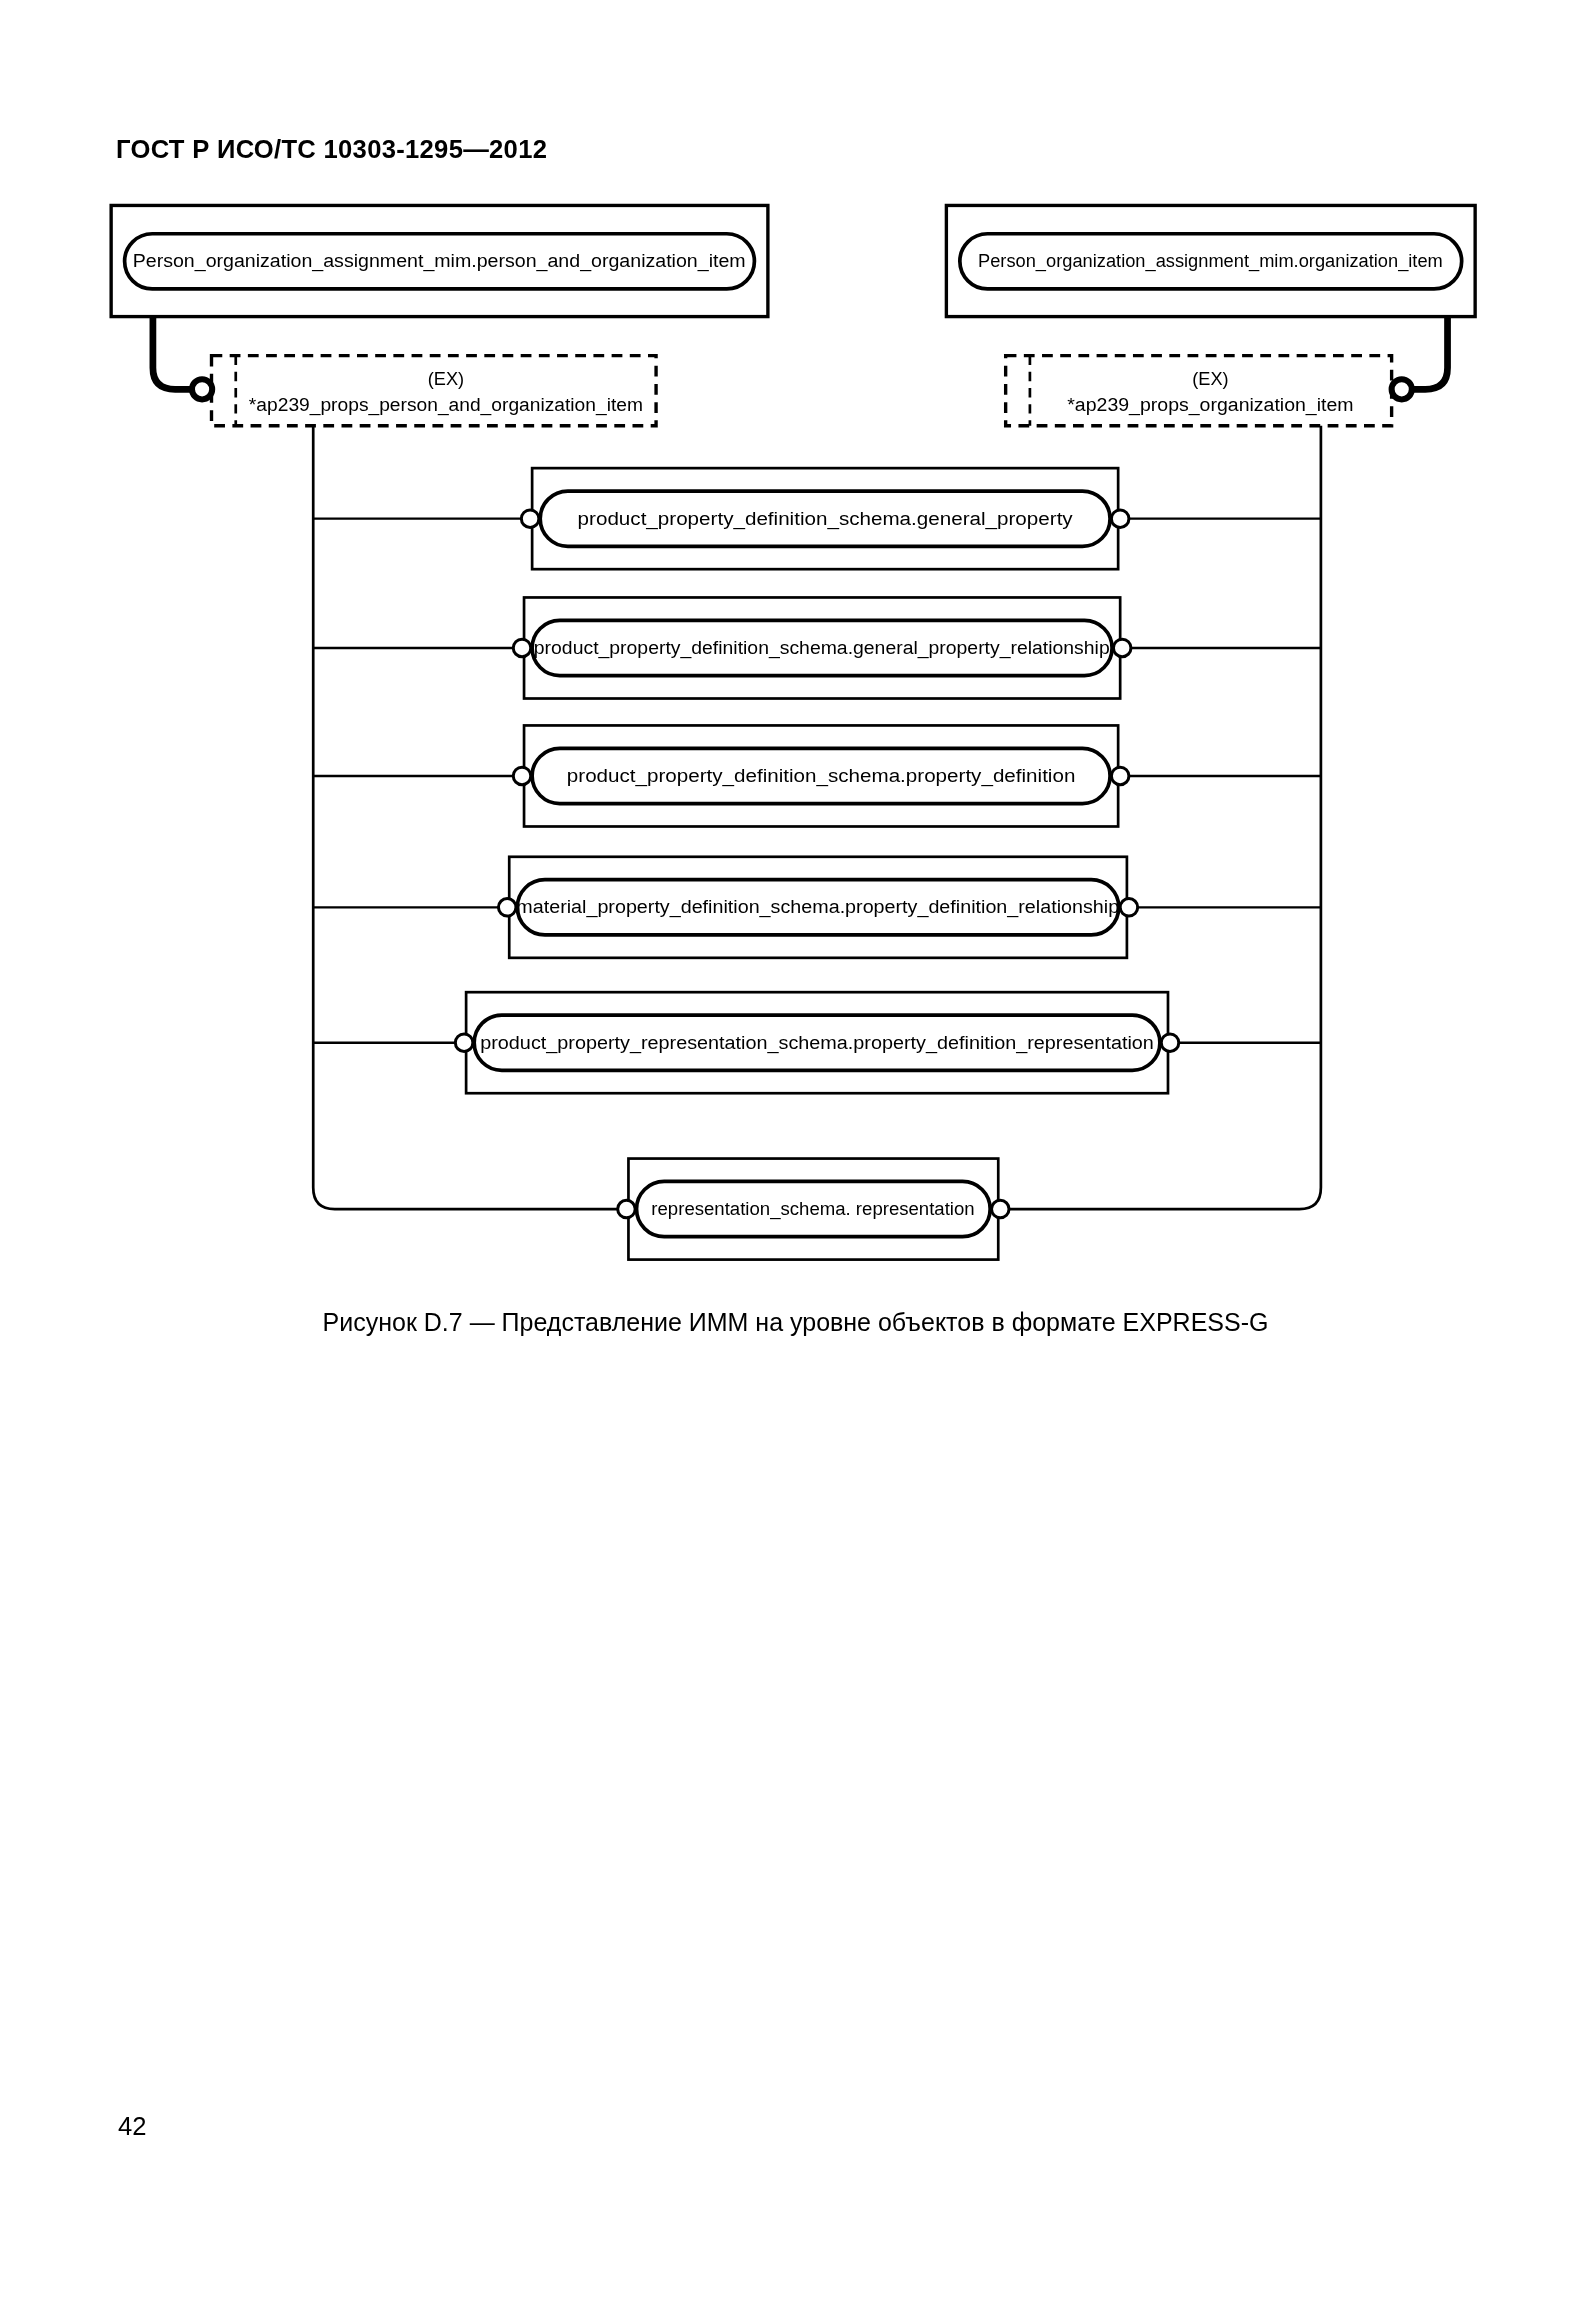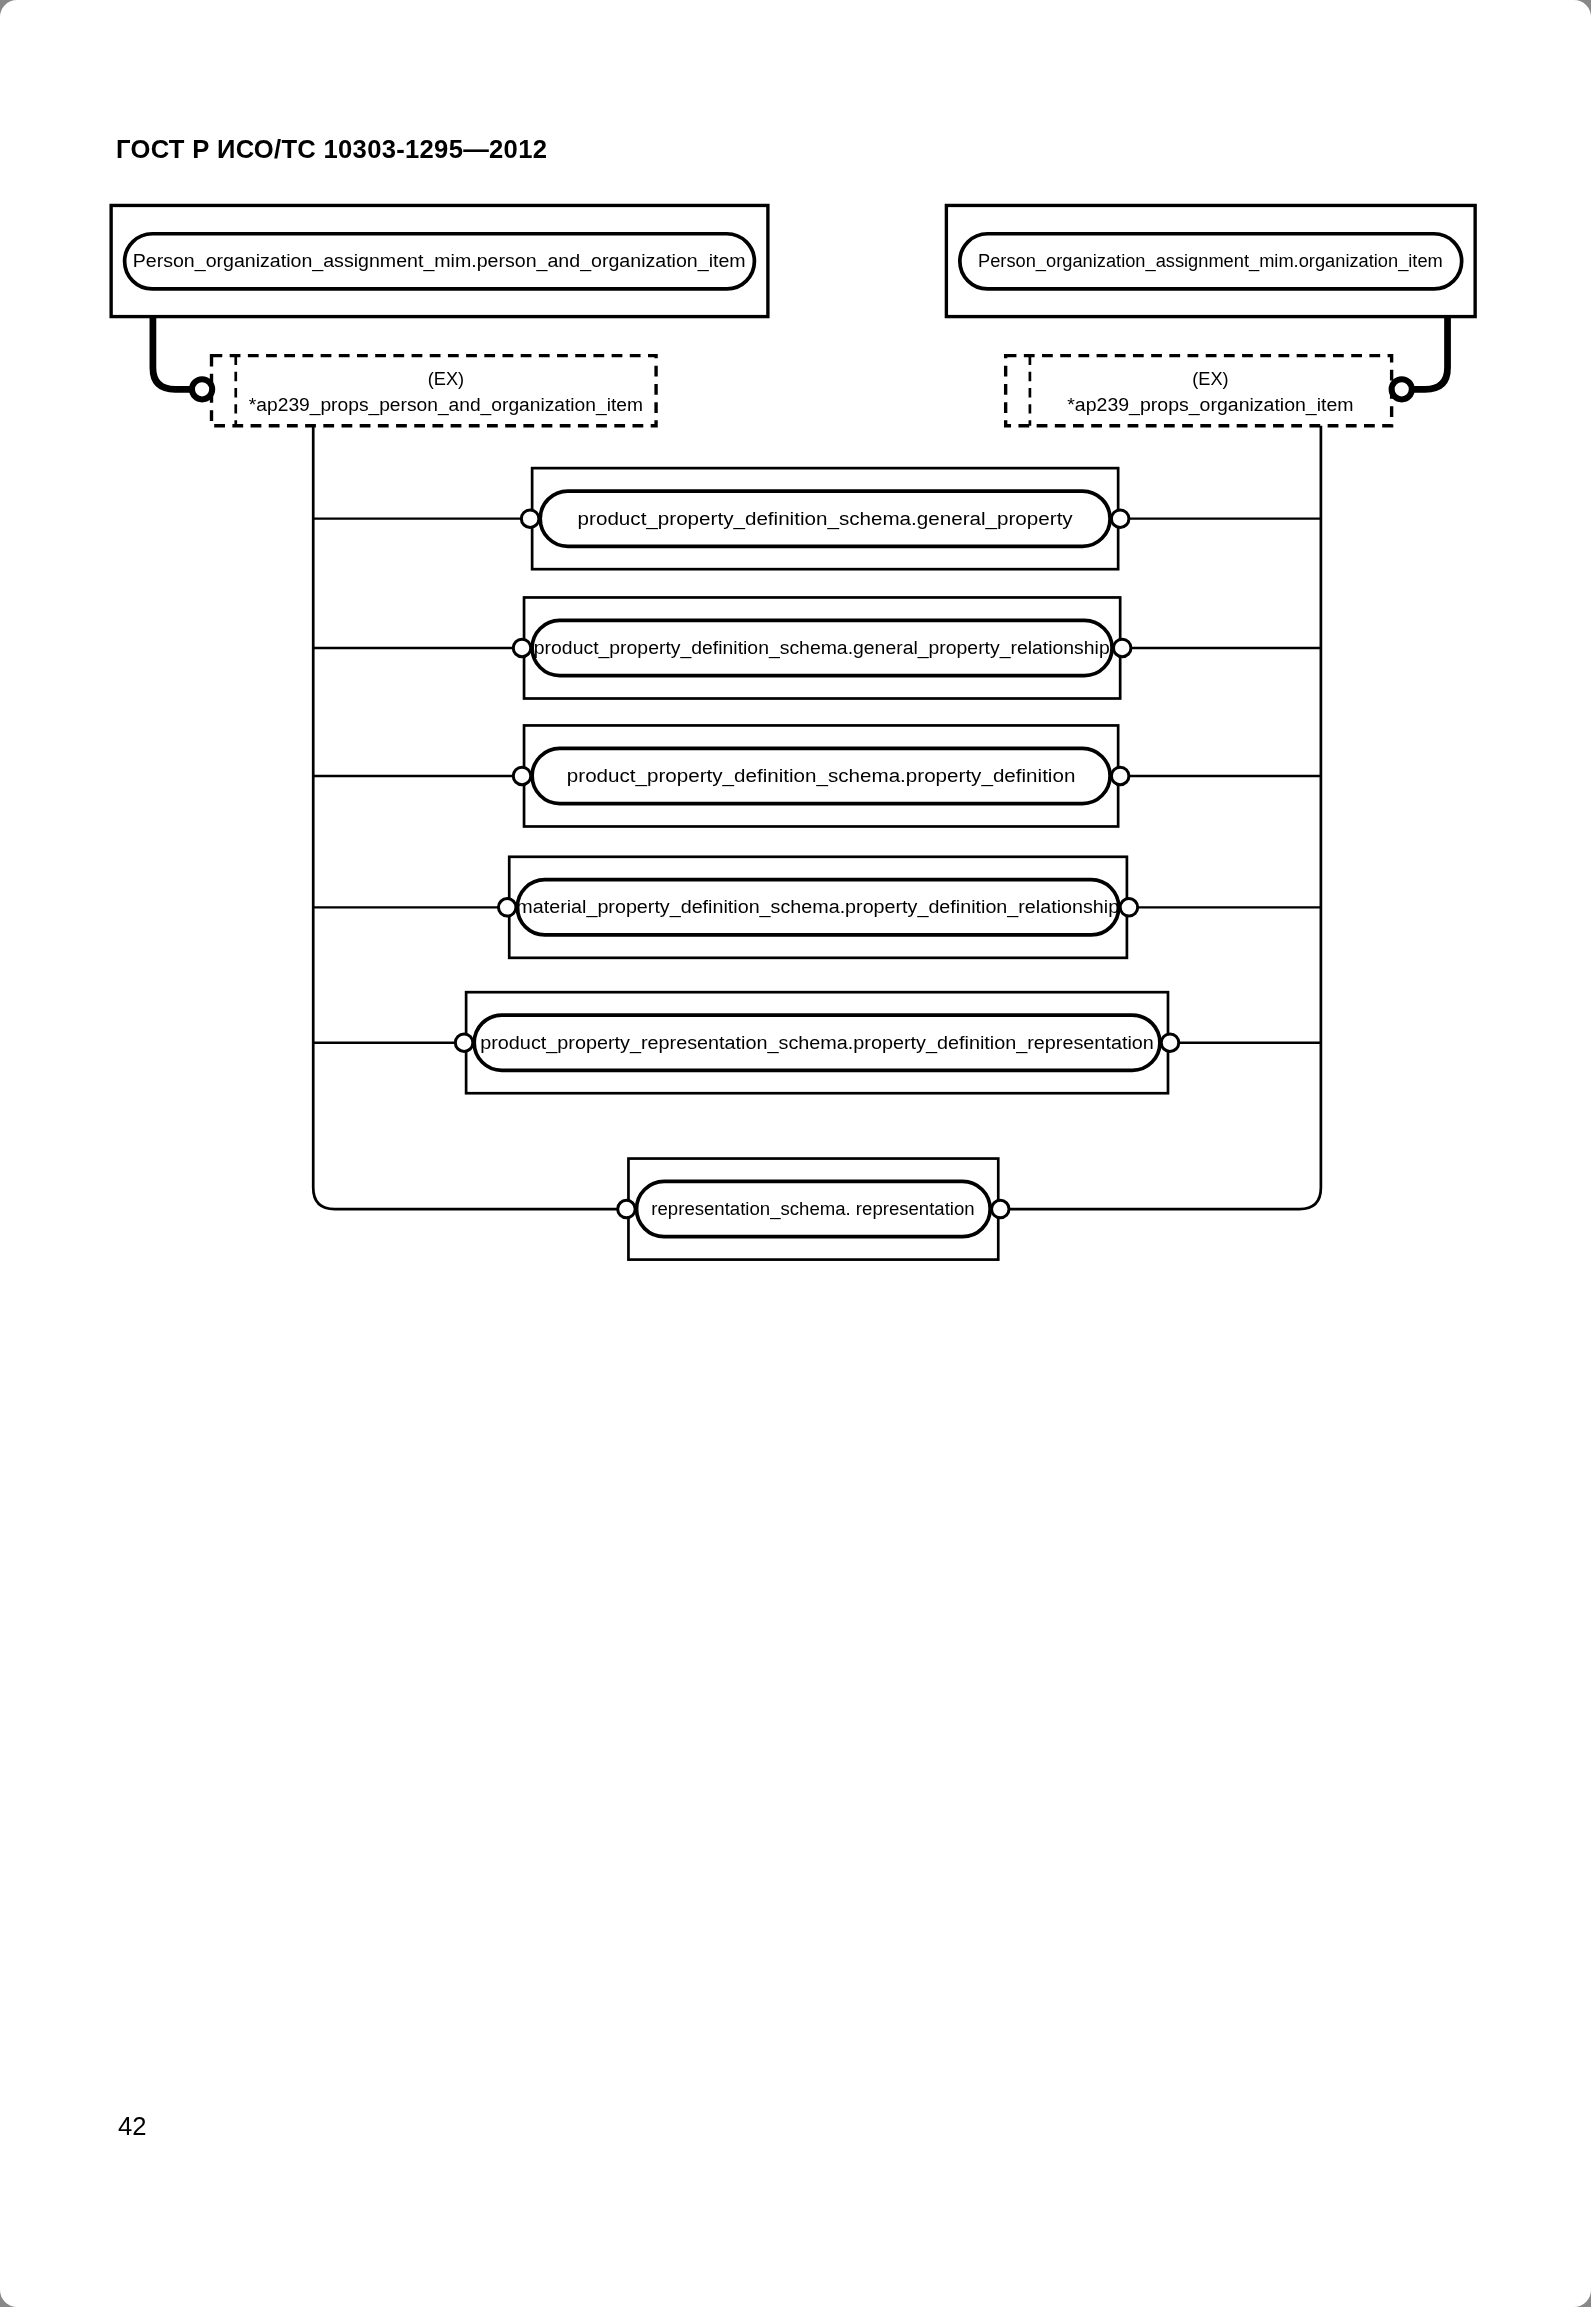--- a/index.html
+++ b/index.html
@@ -4,21 +4,20 @@
 <style>
   html, body { margin: 0; padding: 0; background: #888; }
   .page {
     position: relative;
     width: 1591px;
     height: 2307px;
     background: #ffffff;
     font-family: "Liberation Sans", sans-serif;
     color: #000;
     overflow: hidden;
-    border-radius: 17px;
   }
   .doc-header {
     position: absolute;
     left: 116px;
     top: 135px;
     font-size: 25.6px;
     font-weight: bold;
     letter-spacing: 0.3px;
     white-space: nowrap;
   }
@@ -157,18 +156,19 @@
       <rect class="solid-rect" x="933" y="1720" width="549" height="150"></rect>
       <rect class="stadium" x="945" y="1754" width="525" height="82" rx="41" ry="41"></rect>
       <circle class="ring" cx="930" cy="1795" r="13"></circle>
       <circle class="ring" cx="1485" cy="1795" r="13"></circle>
       <text x="1207" y="1804" textLength="480" lengthAdjust="spacingAndGlyphs">representation_schema. representation</text>
     </g>
 
   </svg>
 
   <div class="caption">
+    <div>Рисунок D.7 — Представление ИММ на уровне объектов в формате EXPRESS-G</div>
   </div>
 
   <div class="page-number">42</div>
 
 </div>
 
 
 </body></html>

